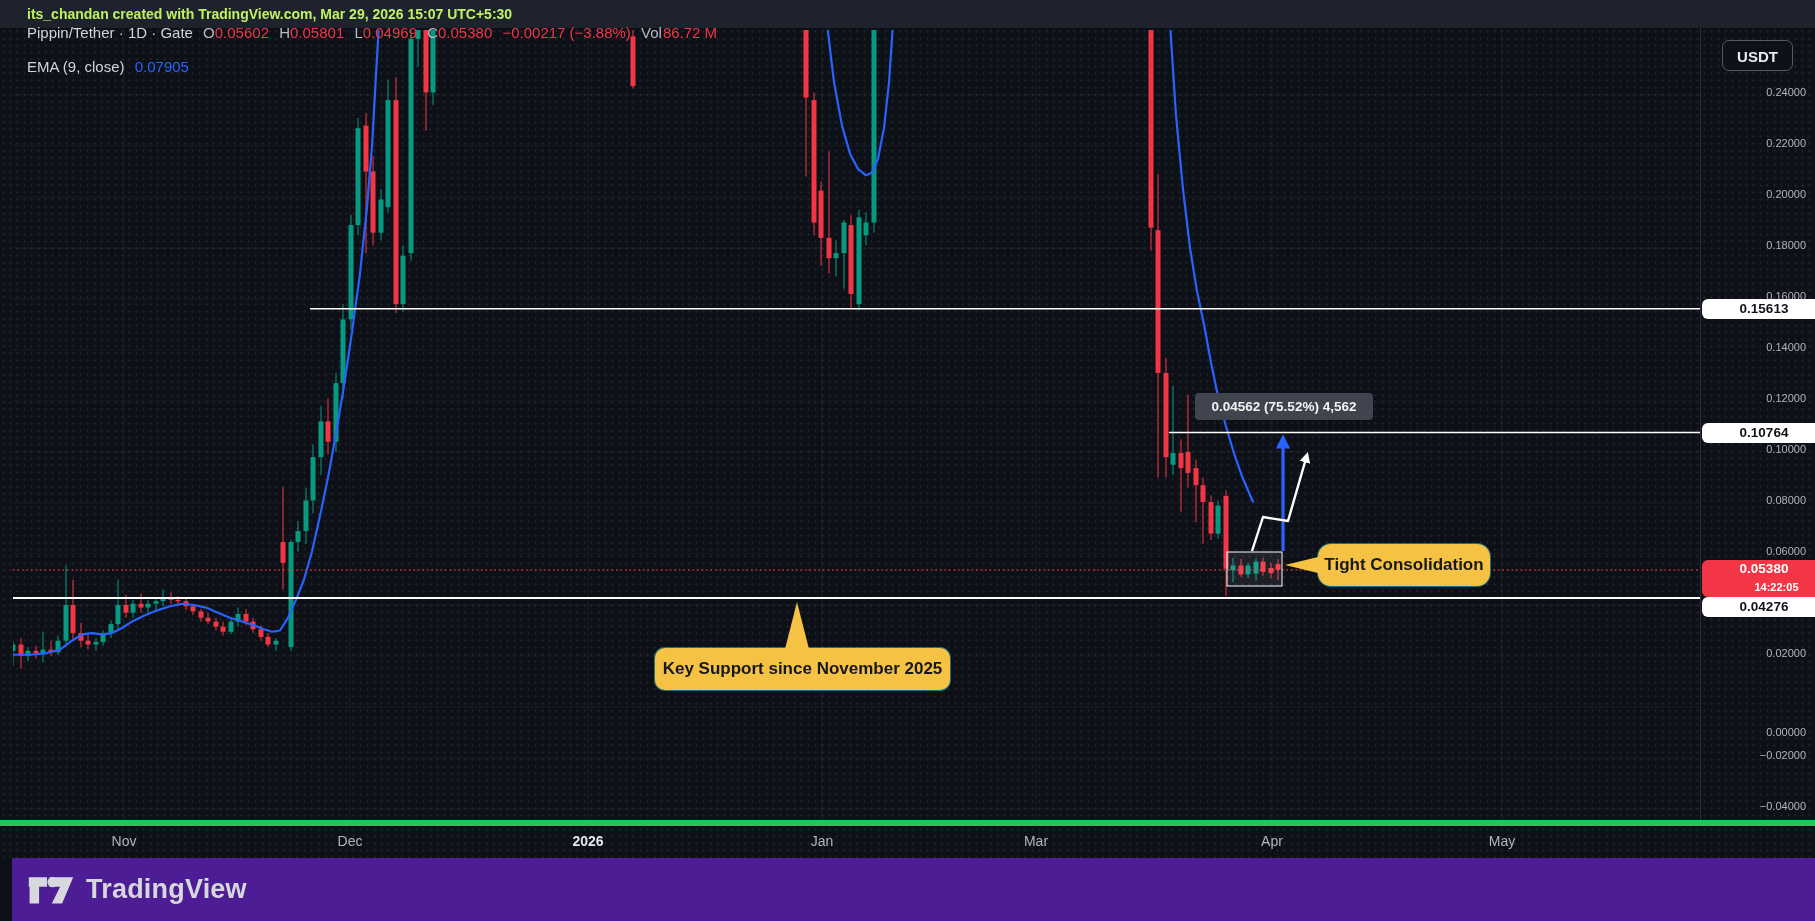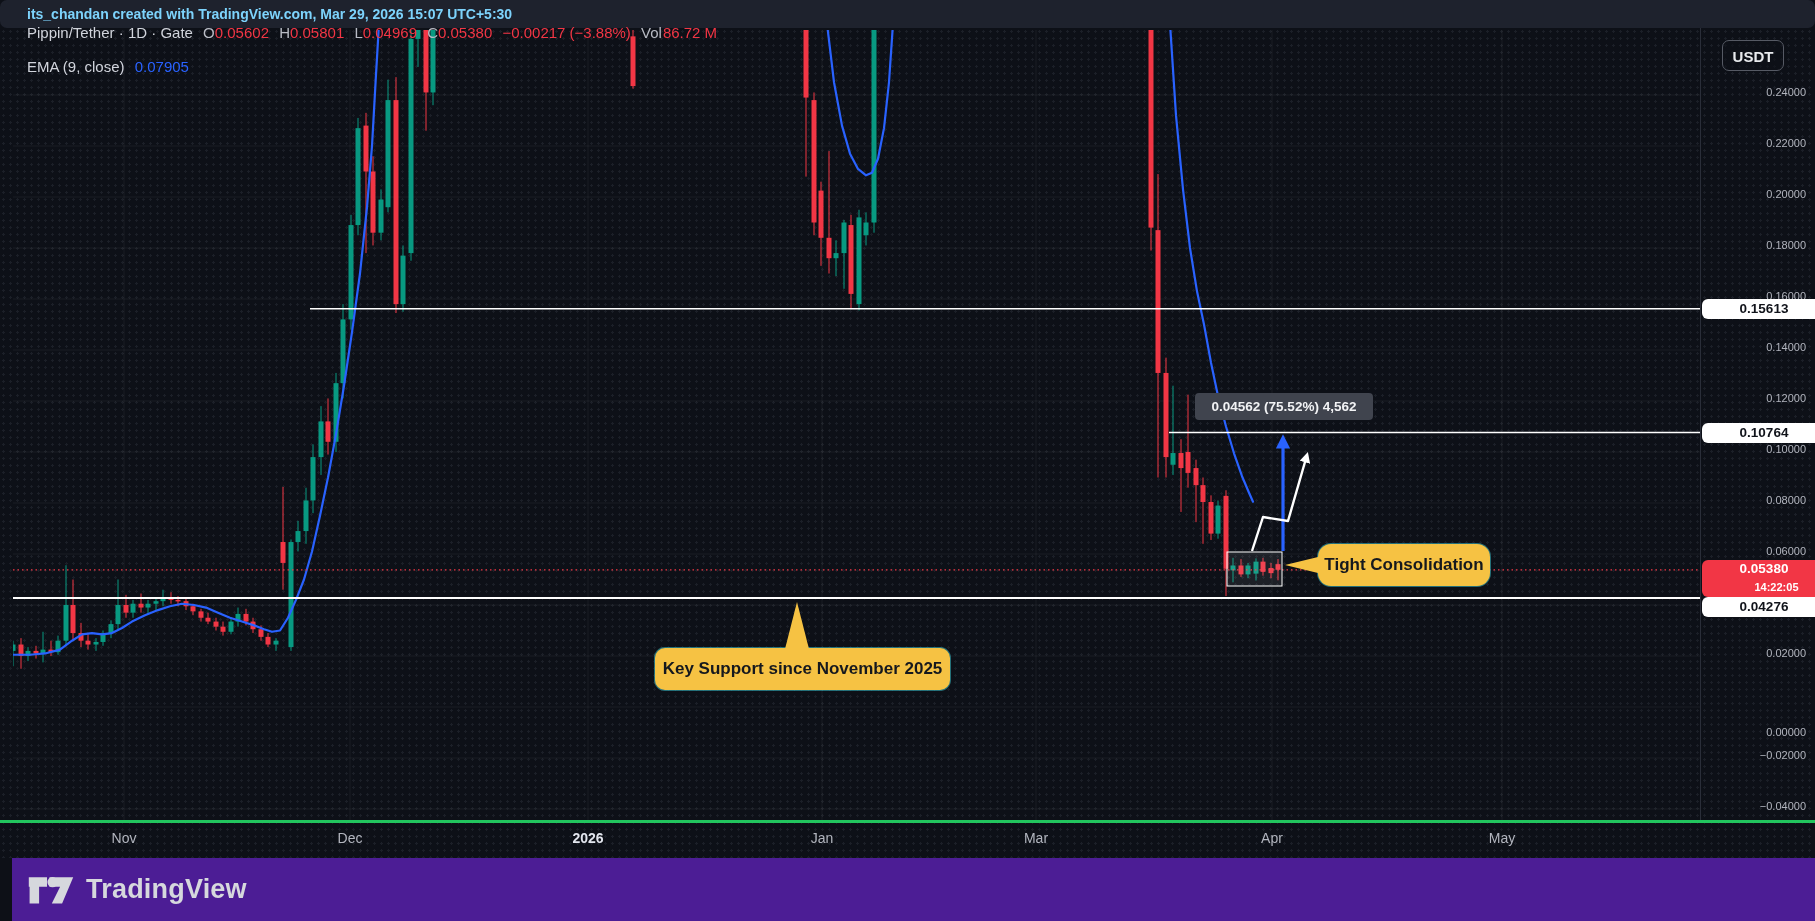--- a/index.html
+++ b/index.html
@@ -1,46 +1,46 @@
 <!DOCTYPE html>
 <html><head>
 <meta charset="utf-8">
 <style>
   html,body{margin:0;padding:0;background:#0d1017;overflow:hidden;}
   #frame{position:relative;width:1815px;height:921px;background:#0d1017;
          font-family:"Liberation Sans",sans-serif;}
   
   .hdr{position:absolute;top:0;left:0;width:1815px;height:28px;background:#1e222d;
-       color:#7dd3fc;font-size:14px;font-weight:700;line-height:28px;padding-left:27px;
-       box-sizing:border-box;white-space:nowrap;border-radius:7px;}
+       color:#bef264;font-size:14px;font-weight:700;line-height:28px;padding-left:27px;
+       box-sizing:border-box;white-space:nowrap;}
   
   .dots{position:absolute;left:0;top:28px;width:1815px;height:830px;pointer-events:none;
         background-image:radial-gradient(rgba(170,180,205,0.09) 1px,transparent 1.35px);
         background-size:7px 7px;}
   svg.chart{position:absolute;left:0;top:0;}
   
   .lgd{position:absolute;left:27px;color:#d1d4dc;font-size:15px;white-space:nowrap;z-index:5;}
   .lgd .red{color:#f23645;}
   .lgd .gray{color:#b9bcc5;}
   .lgd .blue{color:#2962ff;}
   .lgd span{margin-right:6px;}
   
-  .usdt{position:absolute;left:1722px;top:40px;width:62px;height:31px;border:1px solid #565a64;
+  .usdt{position:absolute;left:1722px;top:40px;width:71px;height:31px;border:1px solid #565a64;
         border-radius:7px;color:#e8eaed;font-size:15px;font-weight:700;text-align:center;
         line-height:31px;box-sizing:border-box;background:rgba(13,16,23,0.6);z-index:6;}
   
   .tick{position:absolute;left:1702px;width:104px;height:18px;color:#b2b5be;font-size:11px;
         text-align:right;z-index:3;}
   .pbox{position:absolute;left:1702px;width:124px;height:20px;border-radius:6px;font-size:13.5px;
         font-weight:700;text-align:center;line-height:20px;z-index:4;}
   .pbox.white{background:#ffffff;color:#10131a;}
   .pbox.red{background:#f23645;color:#ffffff;height:37px;line-height:18px;}
   .pbox.red .sub{font-weight:700;font-size:11px;padding-left:25px;}
   
-  .taxis{position:absolute;left:0;top:820px;width:1815px;height:38px;border-top:3px solid #22c55e;
+  .taxis{position:absolute;left:0;top:820px;width:1815px;height:38px;border-top:6px solid #22c55e;
          box-sizing:border-box;z-index:3;}
   .tlabel{position:absolute;top:7px;width:70px;margin-left:-35px;text-align:center;
           color:#b2b5be;font-size:14px;}
   .tlabel.bold{color:#e3e6ee;font-weight:700;}
   .vsep{position:absolute;left:1700px;top:28px;width:1px;height:792px;background:#2a2e39;z-index:2;}
   
   .measure{position:absolute;left:1195px;top:393px;width:178px;height:27px;background:#40444e;
            border-radius:4px;color:#f2f3f5;font-size:13.5px;font-weight:700;text-align:center;
            line-height:27px;z-index:6;}
   

